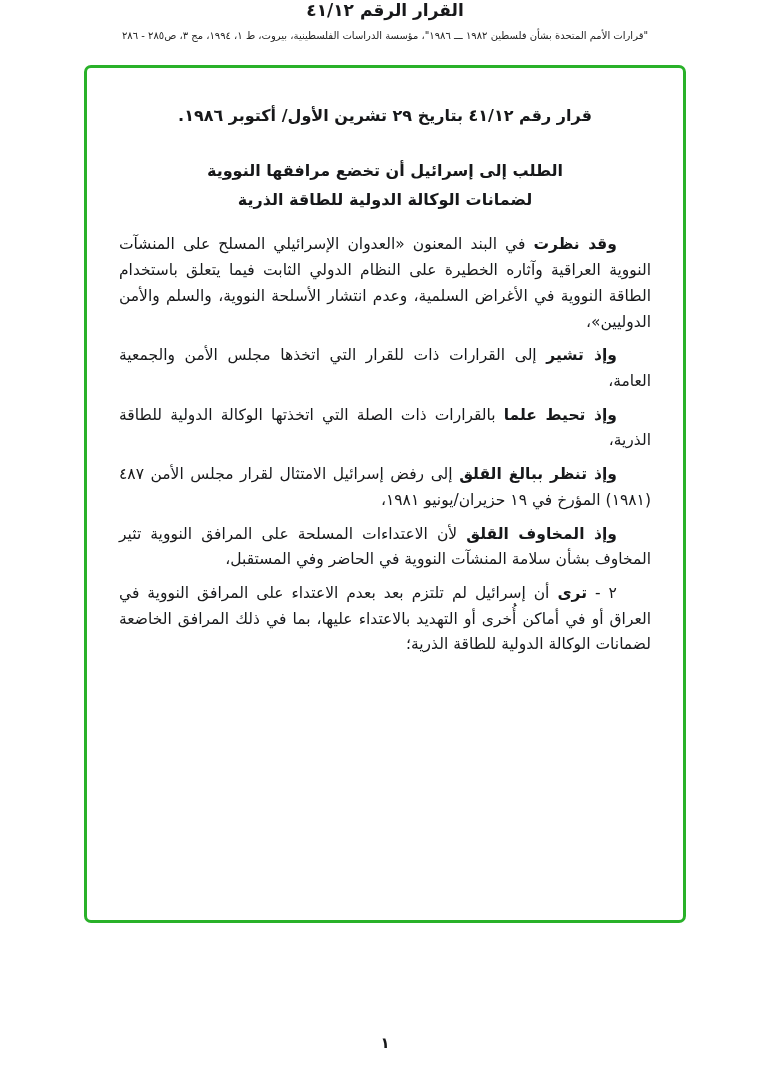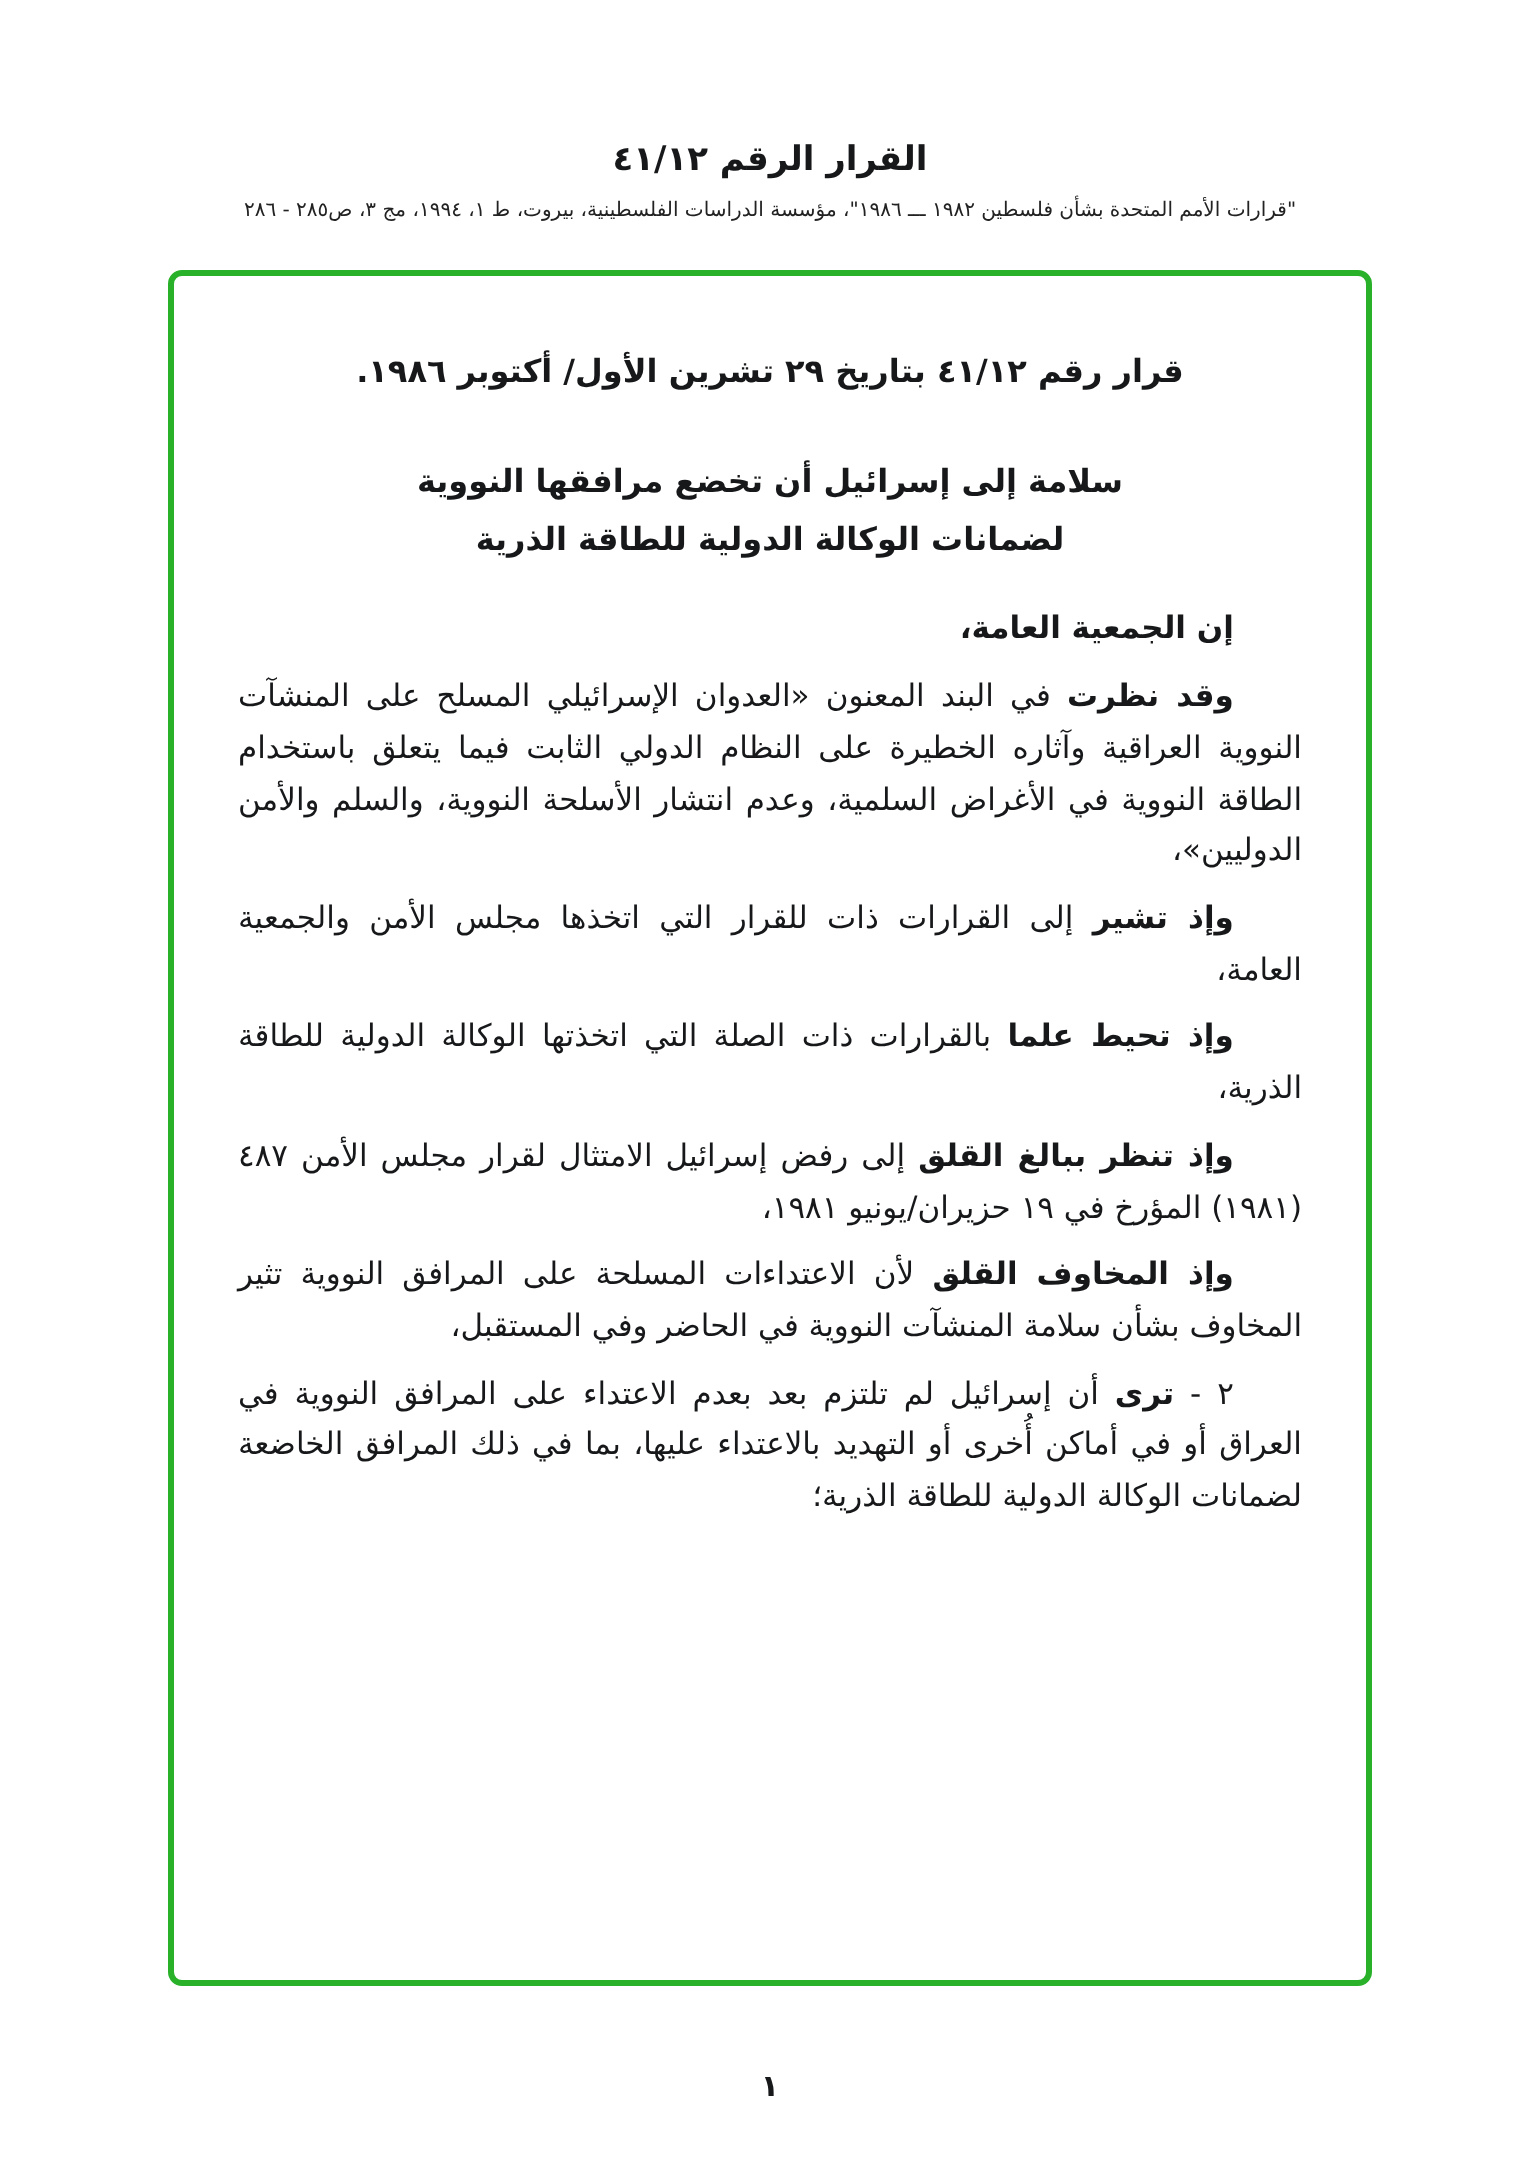--- a/index.html
+++ b/index.html
@@ -4,21 +4,21 @@
 <style>
   * { margin:0; padding:0; box-sizing:border-box; }
   html, body { background:#ffffff; }
   body {
     width:770px; height:1086px;
     font-family:"DejaVu Sans", sans-serif;
     color:#17181a;
     position:relative;
     overflow:hidden;
   }
-  .page { width:770px; height:1086px; padding-top:70px; }
+  .page { width:770px; height:1086px; }
 
   .header { text-align:center; direction:rtl; }
   .header-title { font-size:17px; font-weight:bold; letter-spacing:0.5px; }
   .citation { margin-top:10px; font-size:10px; color:#222; white-space:nowrap; }
 
   .frame {
     width:602px; min-height:858px;
     margin:24px auto 0;
     border:3px solid #29b129;
     border-radius:7px;
@@ -46,27 +46,26 @@
 
   <div class="header">
     <div class="header-title">القرار الرقم ٤١/١٢</div>
     <div class="citation">"قرارات الأمم المتحدة بشأن فلسطين ١٩٨٢ ـــ ١٩٨٦"، مؤسسة الدراسات الفلسطينية، بيروت، ط ١، ١٩٩٤، مج ٣، ص٢٨٥ - ٢٨٦</div>
   </div>
 
   <div class="frame">
 
     <div class="doc-title">
       <div class="t1">قرار رقم ٤١/١٢ بتاريخ ٢٩ تشرين الأول/ أكتوبر ١٩٨٦.</div>
-      <div>سلامة إلى إسرائيل أن تخضع مرافقها النووية</div>
+      <div>الطلب إلى إسرائيل أن تخضع مرافقها النووية</div>
       <div>لضمانات الوكالة الدولية للطاقة الذرية</div>
     </div>
 
     <div class="body-text">
 
-      <p class="opening">إن الجمعية العامة،</p>
 
       <p class="para"><span class="num"></span><strong>وقد نظرت</strong><span> في البند المعنون «العدوان الإسرائيلي المسلح على المنشآت النووية العراقية وآثاره الخطيرة على النظام الدولي الثابت فيما يتعلق باستخدام الطاقة النووية في الأغراض السلمية، وعدم انتشار الأسلحة النووية، والسلم والأمن الدوليين»،</span></p>
 
       <p class="para"><span class="num"></span><strong>وإذ تشير</strong><span> إلى القرارات ذات للقرار التي اتخذها مجلس الأمن والجمعية العامة،</span></p>
 
       <p class="para"><span class="num"></span><strong>وإذ تحيط علما</strong><span> بالقرارات ذات الصلة التي اتخذتها الوكالة الدولية للطاقة الذرية،</span></p>
 
       <p class="para"><span class="num"></span><strong>وإذ تنظر ببالغ القلق</strong><span> إلى رفض إسرائيل الامتثال لقرار مجلس الأمن ٤٨٧ (١٩٨١) المؤرخ في ١٩ حزيران/يونيو ١٩٨١،</span></p>
 
       <p class="para"><span class="num"></span><strong>وإذ المخاوف القلق</strong><span> لأن الاعتداءات المسلحة على المرافق النووية تثير المخاوف بشأن سلامة المنشآت النووية في الحاضر وفي المستقبل،</span></p>

